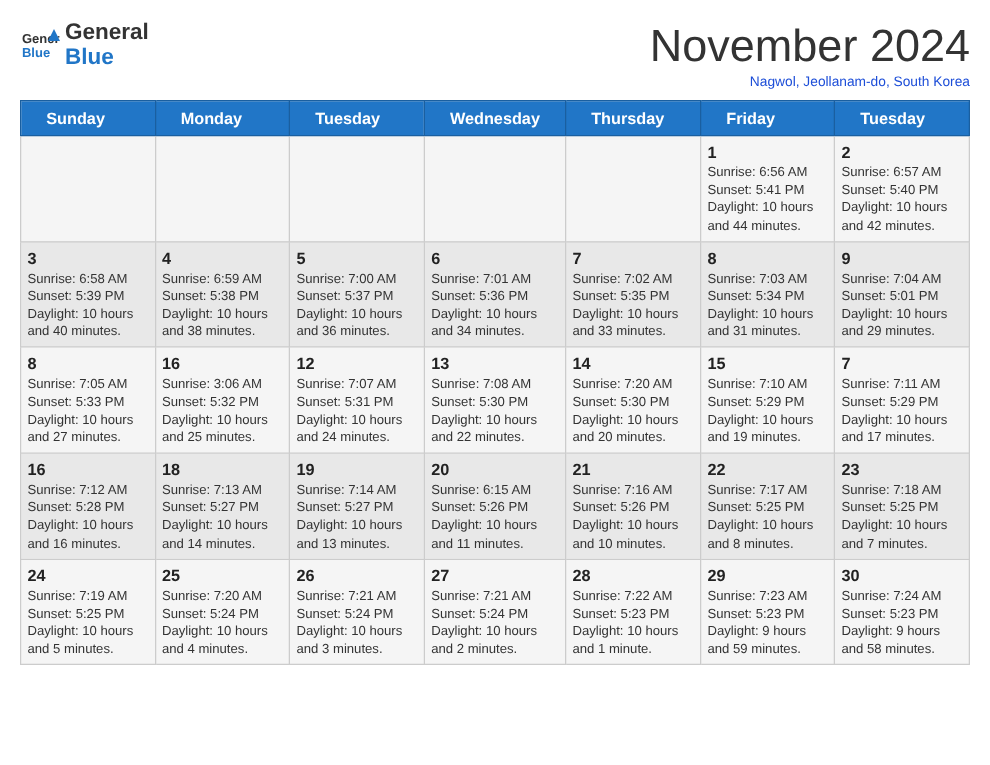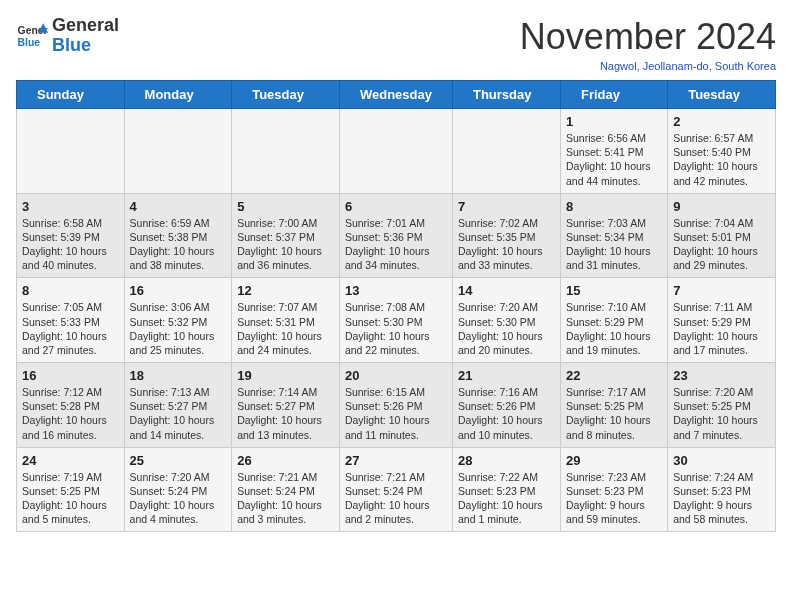--- a/index.html
+++ b/index.html
@@ -291,21 +291,21 @@
         </td>
         <td>
           <div class="day-number">22</div>
           <div class="day-info">Sunrise: 7:17 AM
 Sunset: 5:25 PM
 Daylight: 10 hours
 and 8 minutes.</div>
         </td>
         <td>
           <div class="day-number">23</div>
-          <div class="day-info">Sunrise: 7:20 AM
+          <div class="day-info">Sunrise: 7:18 AM
 Sunset: 5:25 PM
 Daylight: 10 hours
 and 7 minutes.</div>
         </td>
       </tr>
       <tr>
         <td>
           <div class="day-number">24</div>
           <div class="day-info">Sunrise: 7:19 AM
 Sunset: 5:25 PM

